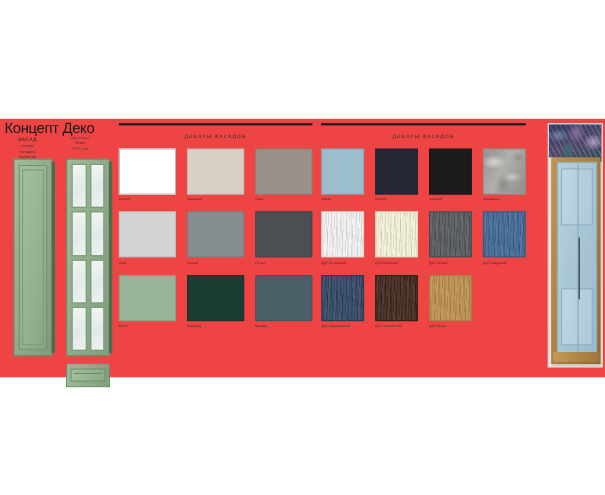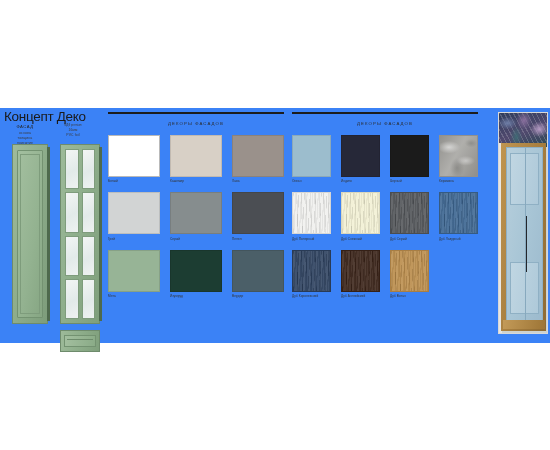--- a/index.html
+++ b/index.html
@@ -11,21 +11,21 @@
     font-family: "Liberation Sans", sans-serif;
     overflow: hidden;
   }
 
   #sheet {
     position: absolute;
     left: 0;
     top: 108px;
     width: 550px;
     height: 235px;
-    background: #3b82f6;
+    background: #ef4444;
   }
 
   
   #brand {
     position: absolute;
     left: 4px;
     top: 2px;
     width: 100px;
   }
   #brand-title {

